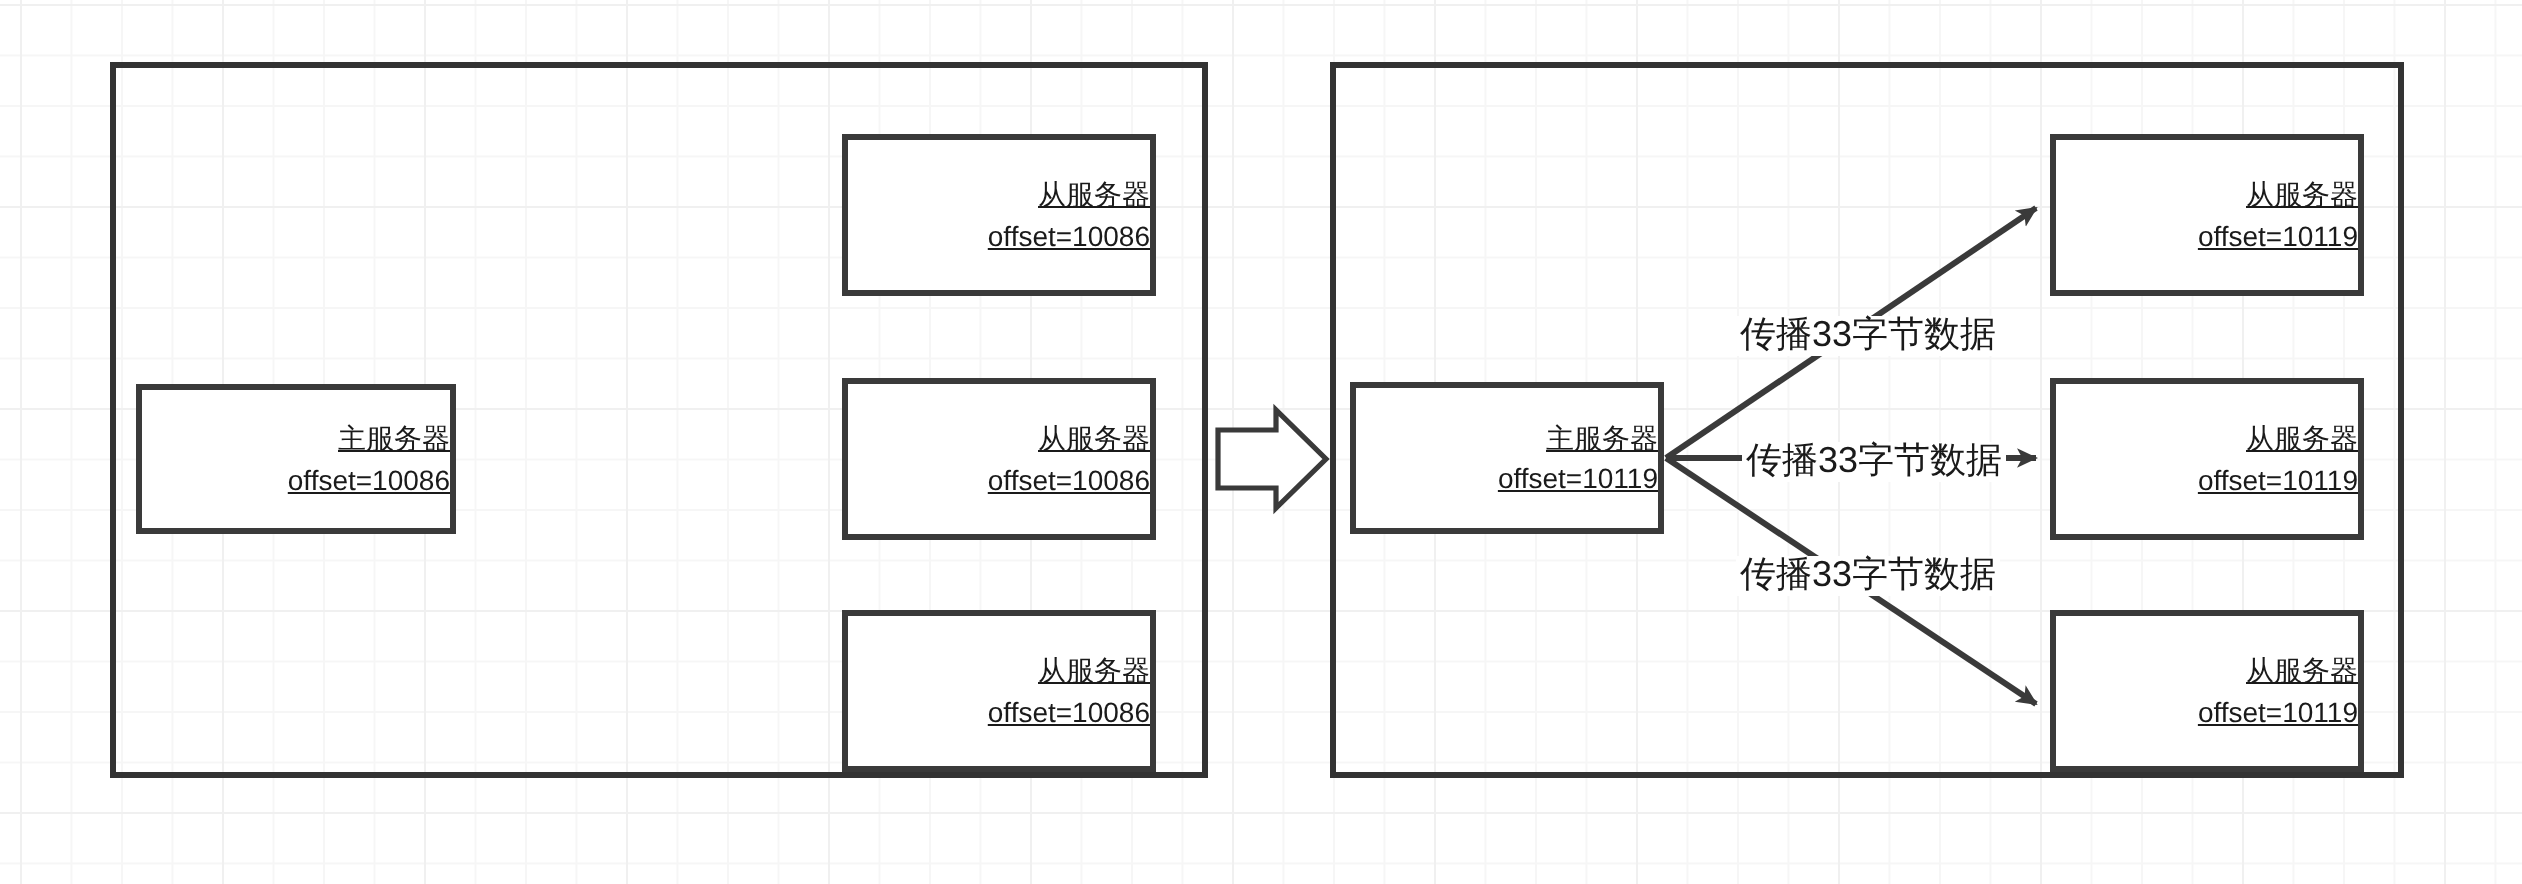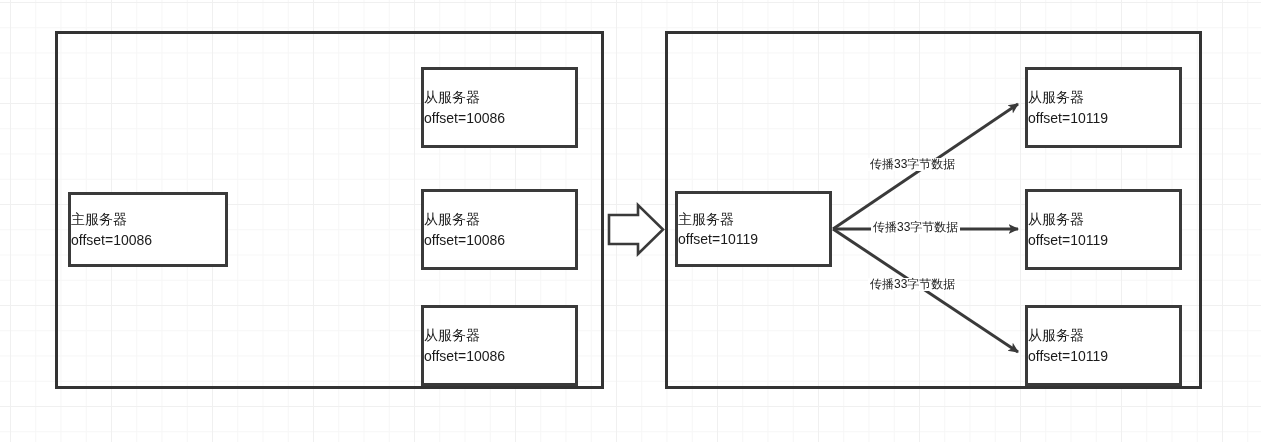--- a/index.html
+++ b/index.html
@@ -32,31 +32,32 @@
     background: transparent;
     box-sizing: border-box;
   }
   .node {
     position: absolute;
     border: 3px solid #3a3a3a;
     background: #ffffff;
     box-sizing: border-box;
     display: flex;
     flex-direction: column;
-    align-items: flex-start;
+    align-items: flex-end;
     justify-content: center;
     line-height: 1.45;
     color: #1a1a1a;
     font-size: 14px;
+    text-decoration: underline;
   }
   .node .line1 { white-space: nowrap; }
   .node .line2 { white-space: nowrap; }
   .edge-label {
     position: absolute;
-    font-size: 12px;
+    font-size: 18px;
     color: #1a1a1a;
     white-space: nowrap;
     background: #ffffff;
     padding: 0 2px;
     line-height: 1.1;
   }
   svg.overlay {
     position: absolute;
     left: 0;
     top: 0;

